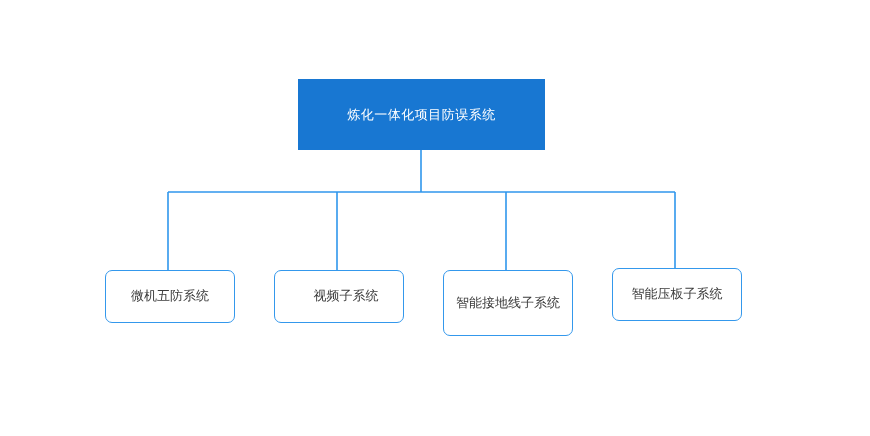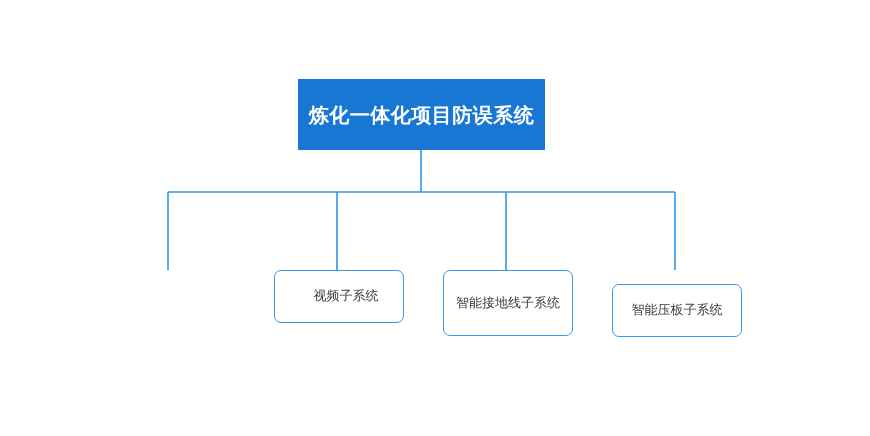--- a/index.html
+++ b/index.html
@@ -40,22 +40,22 @@
     width: 247px;
     height: 71px;
     background: #1877d2;
     display: flex;
     align-items: center;
     justify-content: center;
     box-sizing: border-box;
   }
   #root-node .node-label {
     color: #ffffff;
-    font-size: 20px;
-    font-weight: bold;
+    font-size: 13px;
+    font-weight: normal;
     letter-spacing: 0.5px;
     line-height: 1.2;
     white-space: nowrap;
   }
 
   
   .child-node {
     position: absolute;
     top: 270px;
     width: 130px;
@@ -94,26 +94,29 @@
       <path id="drop-line-1" d="M337 192 L337 270"></path>
       <path id="drop-line-2" d="M506 192 L506 270"></path>
       <path id="drop-line-3" d="M675 192 L675 270"></path>
     </g>
   </svg>
 
   <div id="root-node" style="background: rgb(24, 119, 210); left: 298px; top: 79px; width: 247px; height: 71px;">
     <span class="node-label" style="color: rgb(255, 255, 255);">炼化一体化项目防误系统</span>
   </div>
 
+  <div class="child-node pos-0" style="background: rgb(255, 255, 255); border-color: rgb(52, 152, 236); left: 105px; top: 270px; width: 130px; height: 53px;">
+    <span class="node-label" style="color: rgb(59, 59, 59);">微机五防系统</span>
+  </div>
 
   <div class="child-node pos-1" style="background: rgb(255, 255, 255); border-color: rgb(52, 152, 236); left: 274px; top: 270px; width: 130px; height: 53px; padding-left: 14px;">
     <span class="node-label" style="color: rgb(59, 59, 59);">视频子系统</span>
   </div>
 
   <div class="child-node pos-2" style="background: rgb(255, 255, 255); border-color: rgb(52, 152, 236); left: 443px; top: 270px; width: 130px; height: 66px;">
     <span class="node-label" style="color: rgb(59, 59, 59);">智能接地线子系统</span>
   </div>
 
-  <div class="child-node pos-3" style="background: rgb(255, 255, 255); border-color: rgb(52, 152, 236); left: 612px; top: 284px; width: 130px; height: 53px; text-align: right;">
+  <div class="child-node pos-3" style="background: rgb(255, 255, 255); border-color: rgb(52, 152, 236); left: 612px; top: 268px; width: 130px; height: 53px; text-align: right;">
     <span class="node-label" style="color: rgb(59, 59, 59);">智能压板子系统</span>
   </div>
 
 </div>
 
 </body></html>

